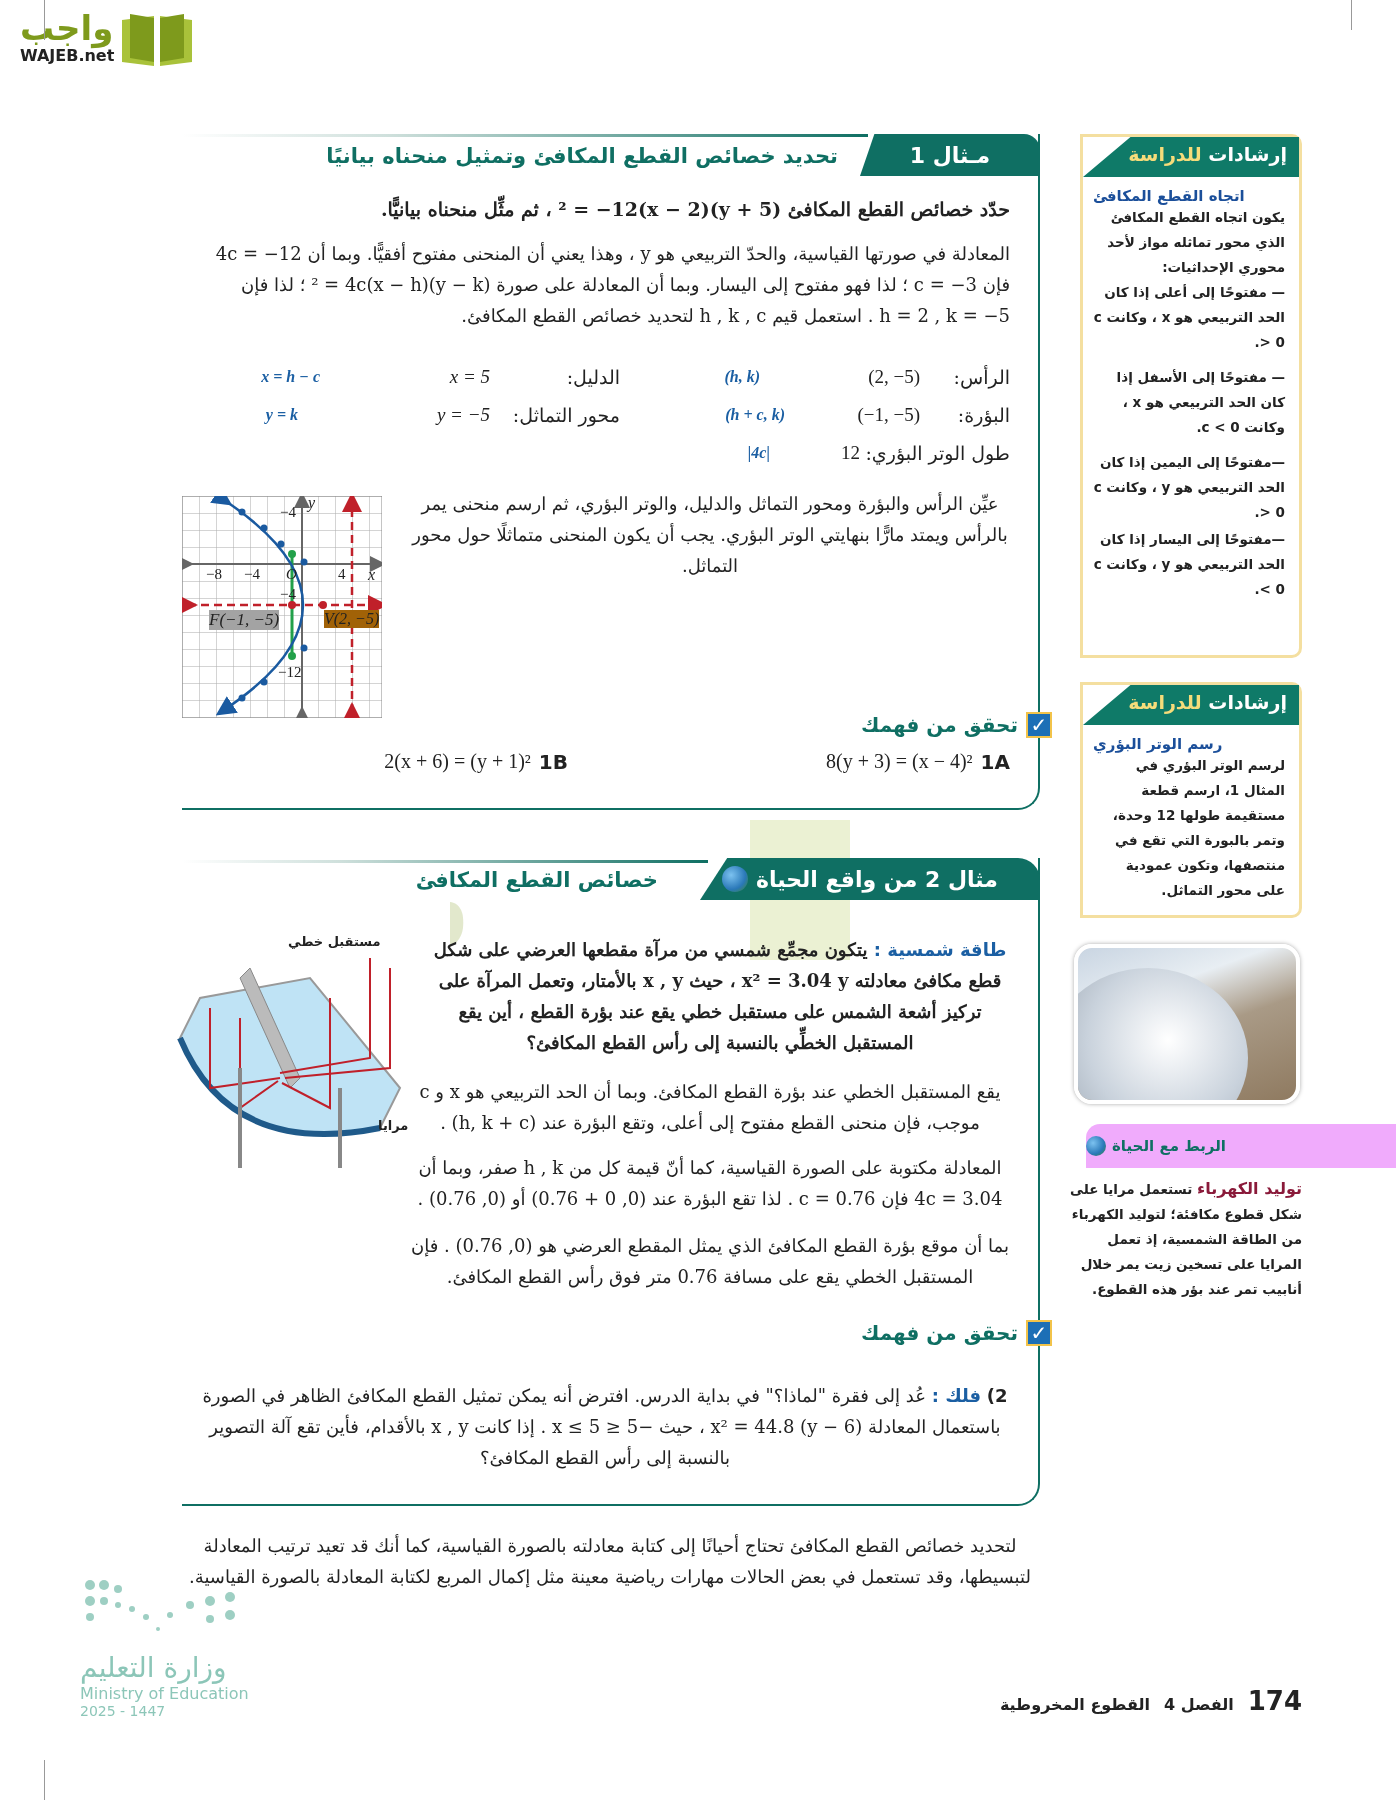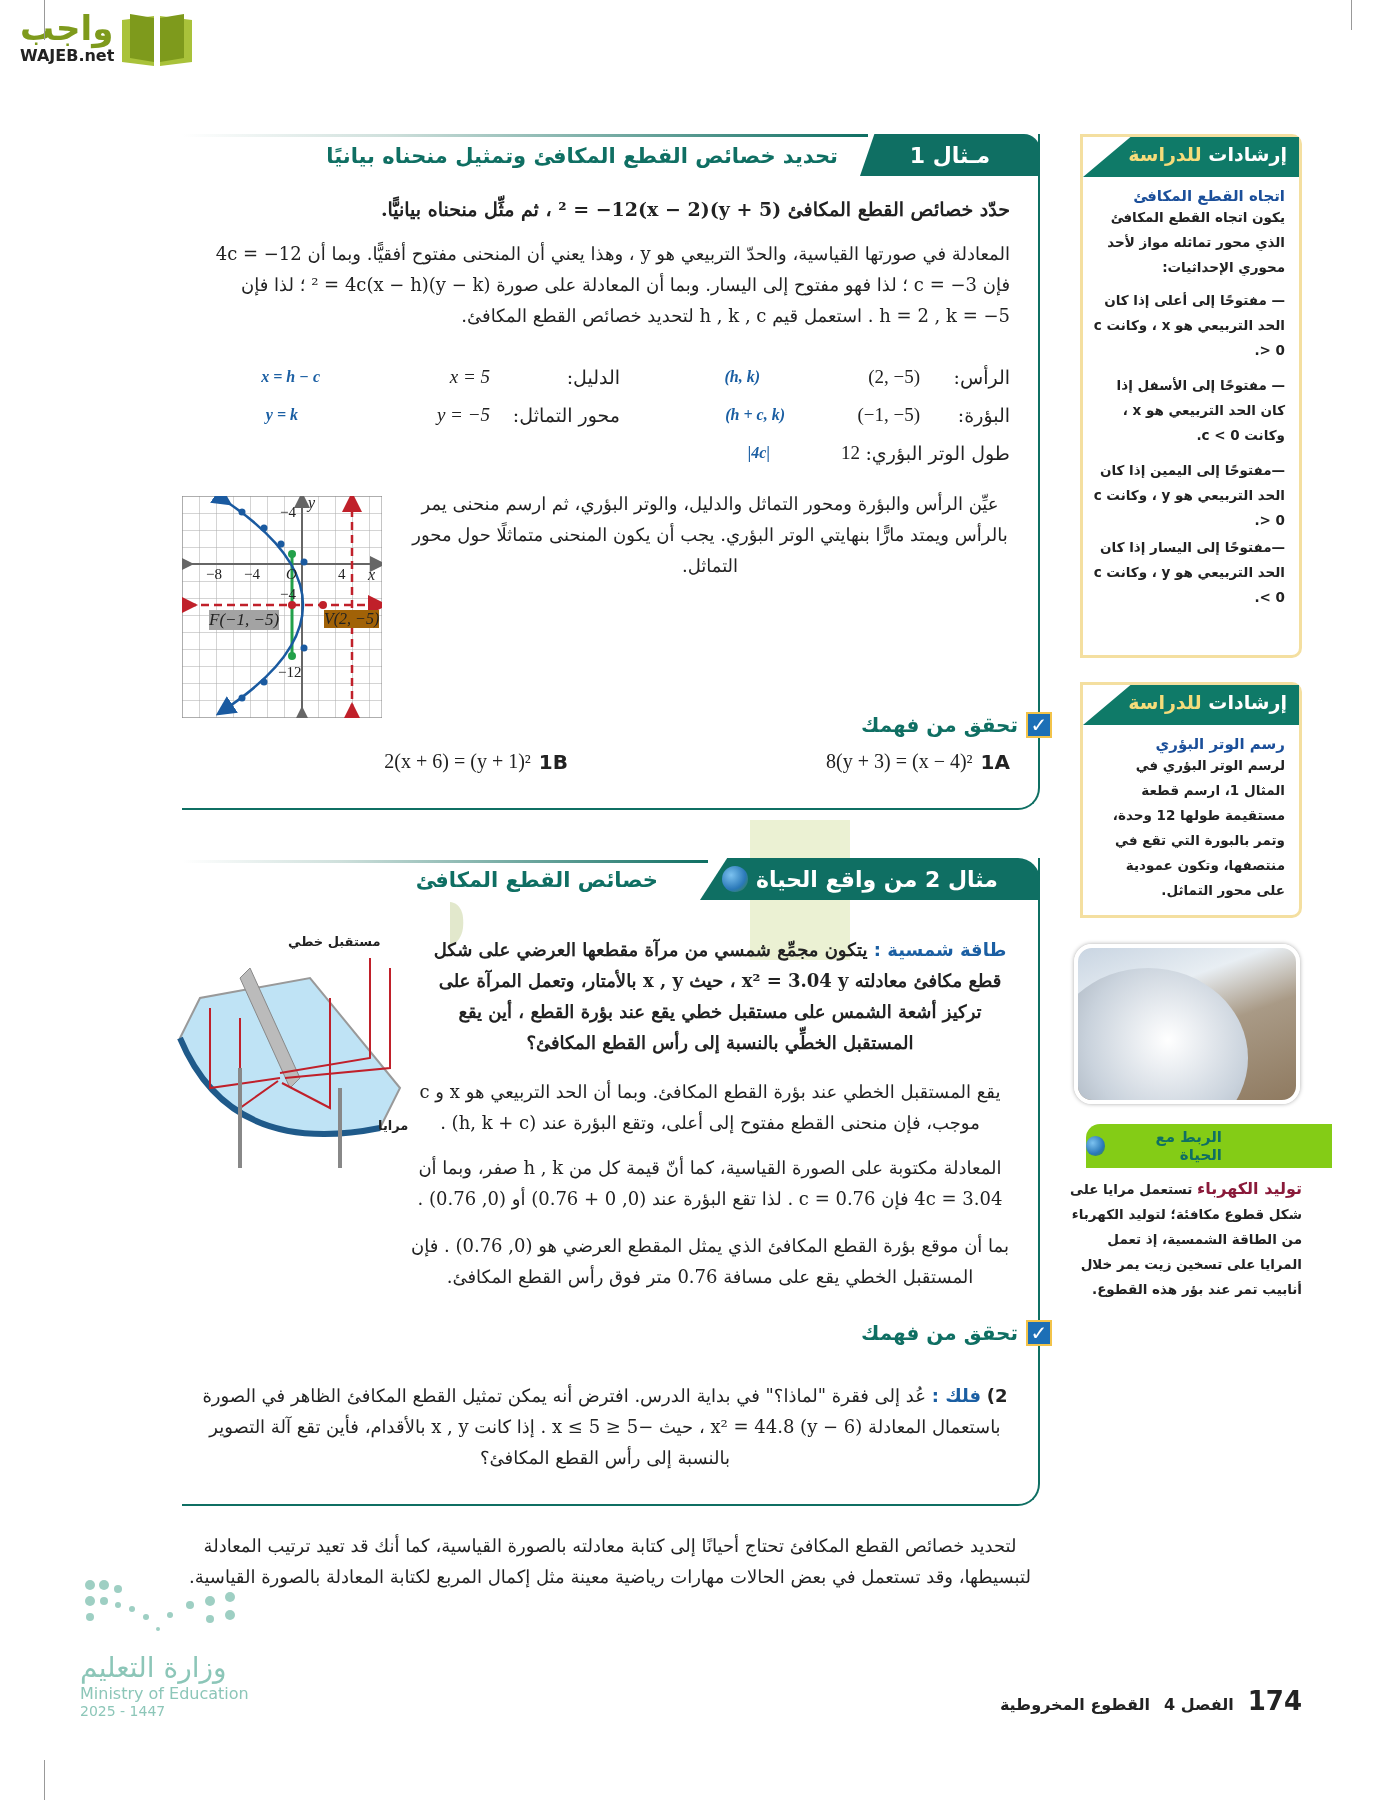--- a/index.html
+++ b/index.html
@@ -19,21 +19,21 @@
 .ex-box{border:2px solid #0f6f63;border-left:none;border-top:none;border-radius:0 0 22px 0}
 .ex-header{height:44px;display:flex;align-items:center}
 .ex-tab{background:#0f6f63;color:#fff;font:bold 22px "DejaVu Sans",sans-serif;border-radius:0 16px 0 0;padding:6px 22px;clip-path:polygon(8% 0,100% 0,100% 100%,0 100%);height:42px;display:flex;align-items:center}
 .ex-title{color:#0f6f63;font:bold 21px "DejaVu Sans",sans-serif}
 .topline{height:3px;background:linear-gradient(to left,#0f6f63,#cfe0dc 70%,#fff)}
 p.t{font-size:18px;line-height:31px;text-align:center}
 
 .side{border:3px solid #f4dfa0;border-radius:0 10px 10px 0;background:#fff}
 .side-h{background:#0f7a68;color:#fff;font:bold 19px "DejaVu Sans",sans-serif;padding:6px 12px;clip-path:polygon(22% 0,100% 0,100% 100%,0 100%);text-align:right;height:40px}
 .side-h .y{color:#f6dc7a}
-.side-sub{color:#1b4f9a;font:bold 15px "DejaVu Sans",sans-serif;text-align:right}
+.side-sub{color:#1b4f9a;font:bold 15px "DejaVu Sans",sans-serif;text-align:left}
 .side-txt{font:bold 13.5px "DejaVu Sans",sans-serif;line-height:25px;text-align:right;color:#222}
 .check-h{display:flex;align-items:center;gap:8px;font:bold 20px "DejaVu Sans",sans-serif;color:#0f6f63}
 .chk{width:26px;height:26px;background:#1c6fb6;border:2px solid #f2c34a;color:#fff;font-size:20px;line-height:22px;text-align:center}
 .footer{font:bold 16px "DejaVu Sans",sans-serif}
 </style>
 </head>
 <body>
 
 <div class="abs logo">
   <div class="ar">واجب</div>
@@ -195,40 +195,40 @@
     <span>عُد إلى فقرة "لماذا؟" في بداية الدرس. افترض أنه يمكن تمثيل القطع المكافئ الظاهر في الصورة باستعمال المعادلة x² = 44.8 (y − 6) ، حيث −5 ≤ x ≤ 5 . إذا كانت x , y بالأقدام، فأين تقع آلة التصوير بالنسبة إلى رأس القطع المكافئ؟</span>
   </p>
 </div>
 
 <p class="t abs" style="right:356px;top:1530px;width:860px">لتحديد خصائص القطع المكافئ تحتاج أحيانًا إلى كتابة معادلته بالصورة القياسية، كما أنك قد تعيد ترتيب المعادلة لتبسيطها، وقد تستعمل في بعض الحالات مهارات رياضية معينة مثل إكمال المربع لكتابة المعادلة بالصورة القياسية.</p>
 
 <div class="abs side" style="left:1080px;top:134px;width:222px;height:524px">
   <div class="side-h"><span>إرشادات</span> <span class="y">للدراسة</span></div>
   <div style="padding:10px 14px 0 10px">
     <div class="side-sub">اتجاه القطع المكافئ</div>
-    <div class="side-txt" style="margin-bottom:8px">يكون اتجاه القطع المكافئ الذي محور تماثله مواز لأحد محوري الإحداثيات:</div>
+    <div class="side-txt" style="margin-bottom:0">يكون اتجاه القطع المكافئ الذي محور تماثله مواز لأحد محوري الإحداثيات:</div>
     <div class="side-txt" style="margin-bottom:10px">— مفتوحًا إلى أعلى إذا كان الحد التربيعي هو x ، وكانت c &gt; 0.</div>
     <div class="side-txt" style="margin-bottom:10px">— مفتوحًا إلى الأسفل إذا كان الحد التربيعي هو x ، وكانت c &lt; 0.</div>
     <div class="side-txt" style="margin-bottom:2px">—مفتوحًا إلى اليمين إذا كان الحد التربيعي هو y ، وكانت c &gt; 0.</div>
     <div class="side-txt">—مفتوحًا إلى اليسار إذا كان الحد التربيعي هو y ، وكانت c &lt; 0.</div>
   </div>
 </div>
 
 <div class="abs side" style="left:1080px;top:682px;width:222px;height:236px">
   <div class="side-h"><span>إرشادات</span> <span class="y">للدراسة</span></div>
   <div style="padding:10px 14px 0 10px">
     <div class="side-sub">رسم الوتر البؤري</div>
     <div class="side-txt">لرسم الوتر البؤري في المثال 1، ارسم قطعة مستقيمة طولها 12 وحدة، وتمر بالبورة التي تقع في منتصفها، وتكون عمودية على محور التماثل.</div>
   </div>
 </div>
 
 <div class="abs" style="left:1074px;top:944px;width:226px;height:160px;border-radius:18px;border:4px solid #fff;box-shadow:0 0 4px #aaa;background:linear-gradient(160deg,#c9d5e2 0%,#e8eef3 30%,#a99a86 55%,#8f7a60 100%);overflow:hidden">
   <div style="position:absolute;left:-30px;top:20px;width:200px;height:180px;border-radius:50%;background:radial-gradient(circle at 60% 40%,#fff,#c9d2dc 50%,#8d98a4)"></div>
 </div>
-<div class="abs" style="left:1086px;top:1124px;width:246px;height:44px;background:#84cc16;border-radius:14px 0 0 0;display:flex;align-items:center;justify-content:flex-end;padding-right:110px;gap:6px">
+<div class="abs" style="left:1086px;top:1124px;width:310px;height:44px;background:#f0abfc;border-radius:14px 0 0 0;display:flex;align-items:center;justify-content:flex-end;padding-right:110px;gap:6px">
   <span class="sans" style="font-weight:bold;font-size:15px;color:#0f6f63">الربط مع الحياة</span>
   <span style="width:20px;height:20px;border-radius:50%;background:radial-gradient(circle at 35% 35%,#7cc2f0,#2a78b8 60%,#3e8a2a)"></span>
 </div>
 <div class="abs side-txt" style="left:1066px;top:1176px;width:236px">
   <span style="color:#8a1a3a;font-size:16px">توليد الكهرباء</span>
   <span>تستعمل مرايا على شكل قطوع مكافئة؛ لتوليد الكهرباء من الطاقة الشمسية، إذ تعمل المرايا على تسخين زيت يمر خلال أنابيب تمر عند بؤر هذه القطوع.</span>
 </div>
 
 <div class="abs" style="left:80px;top:1575px;width:180px;height:160px;direction:ltr">
   <svg width="170" height="60">

